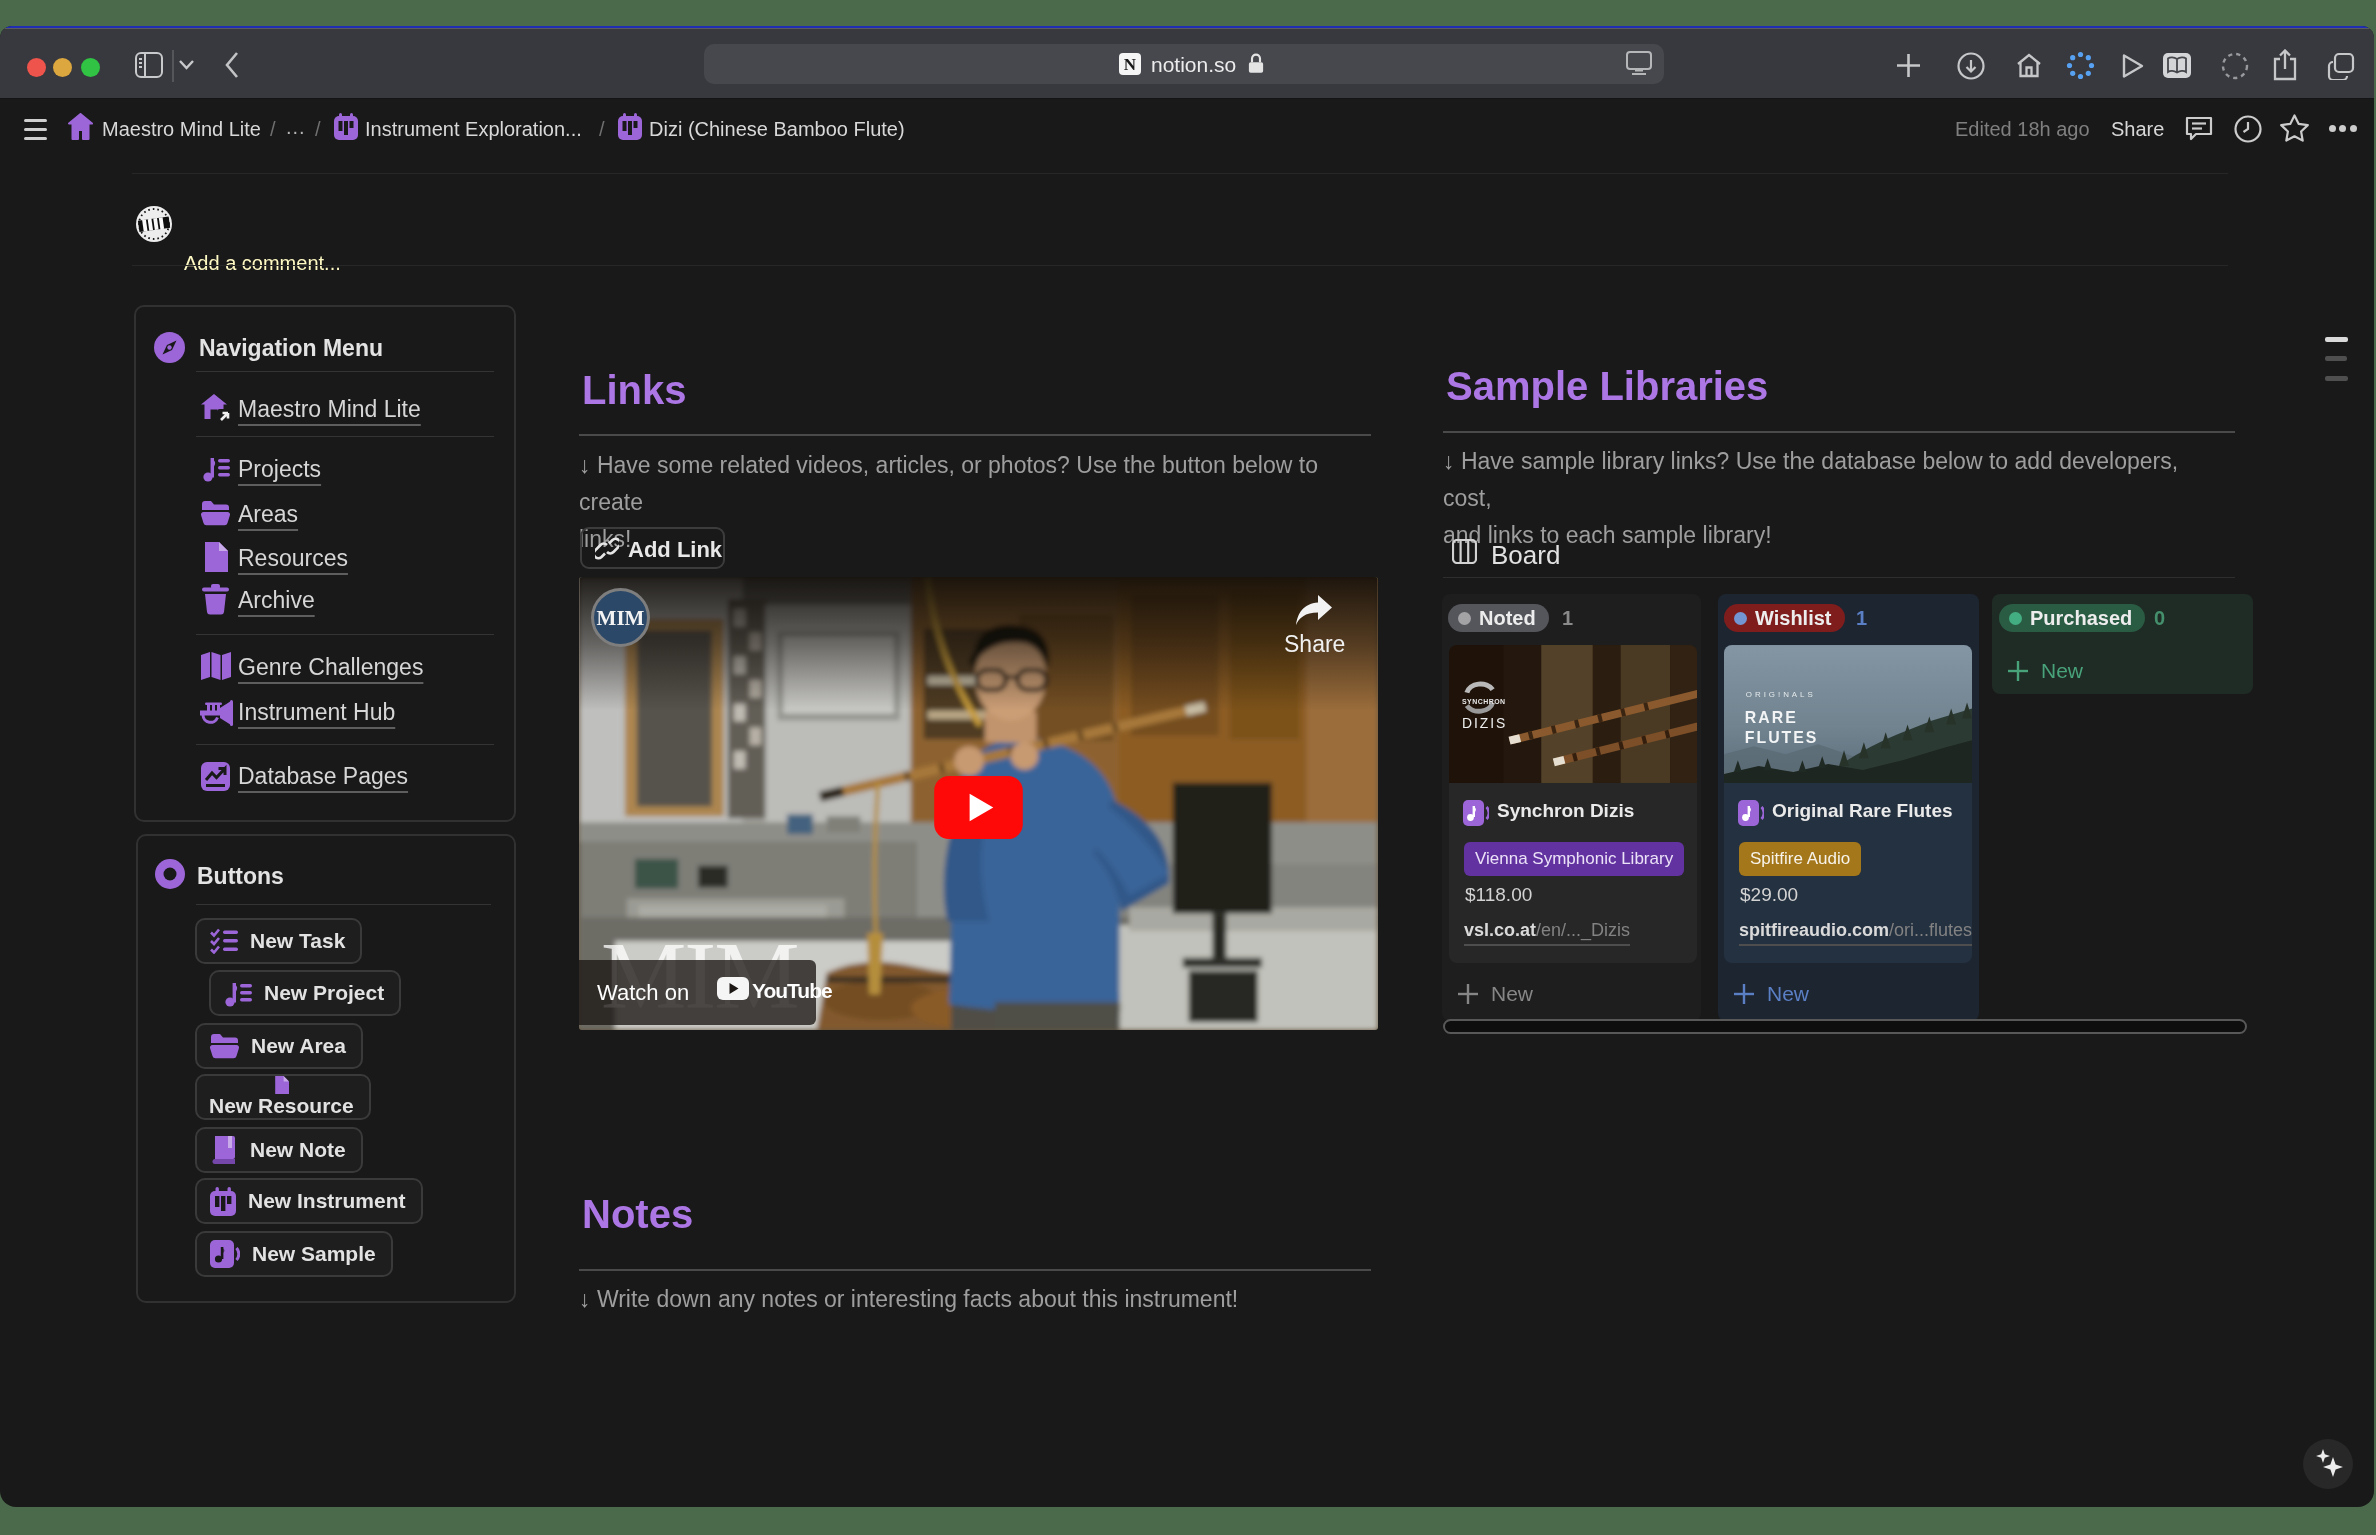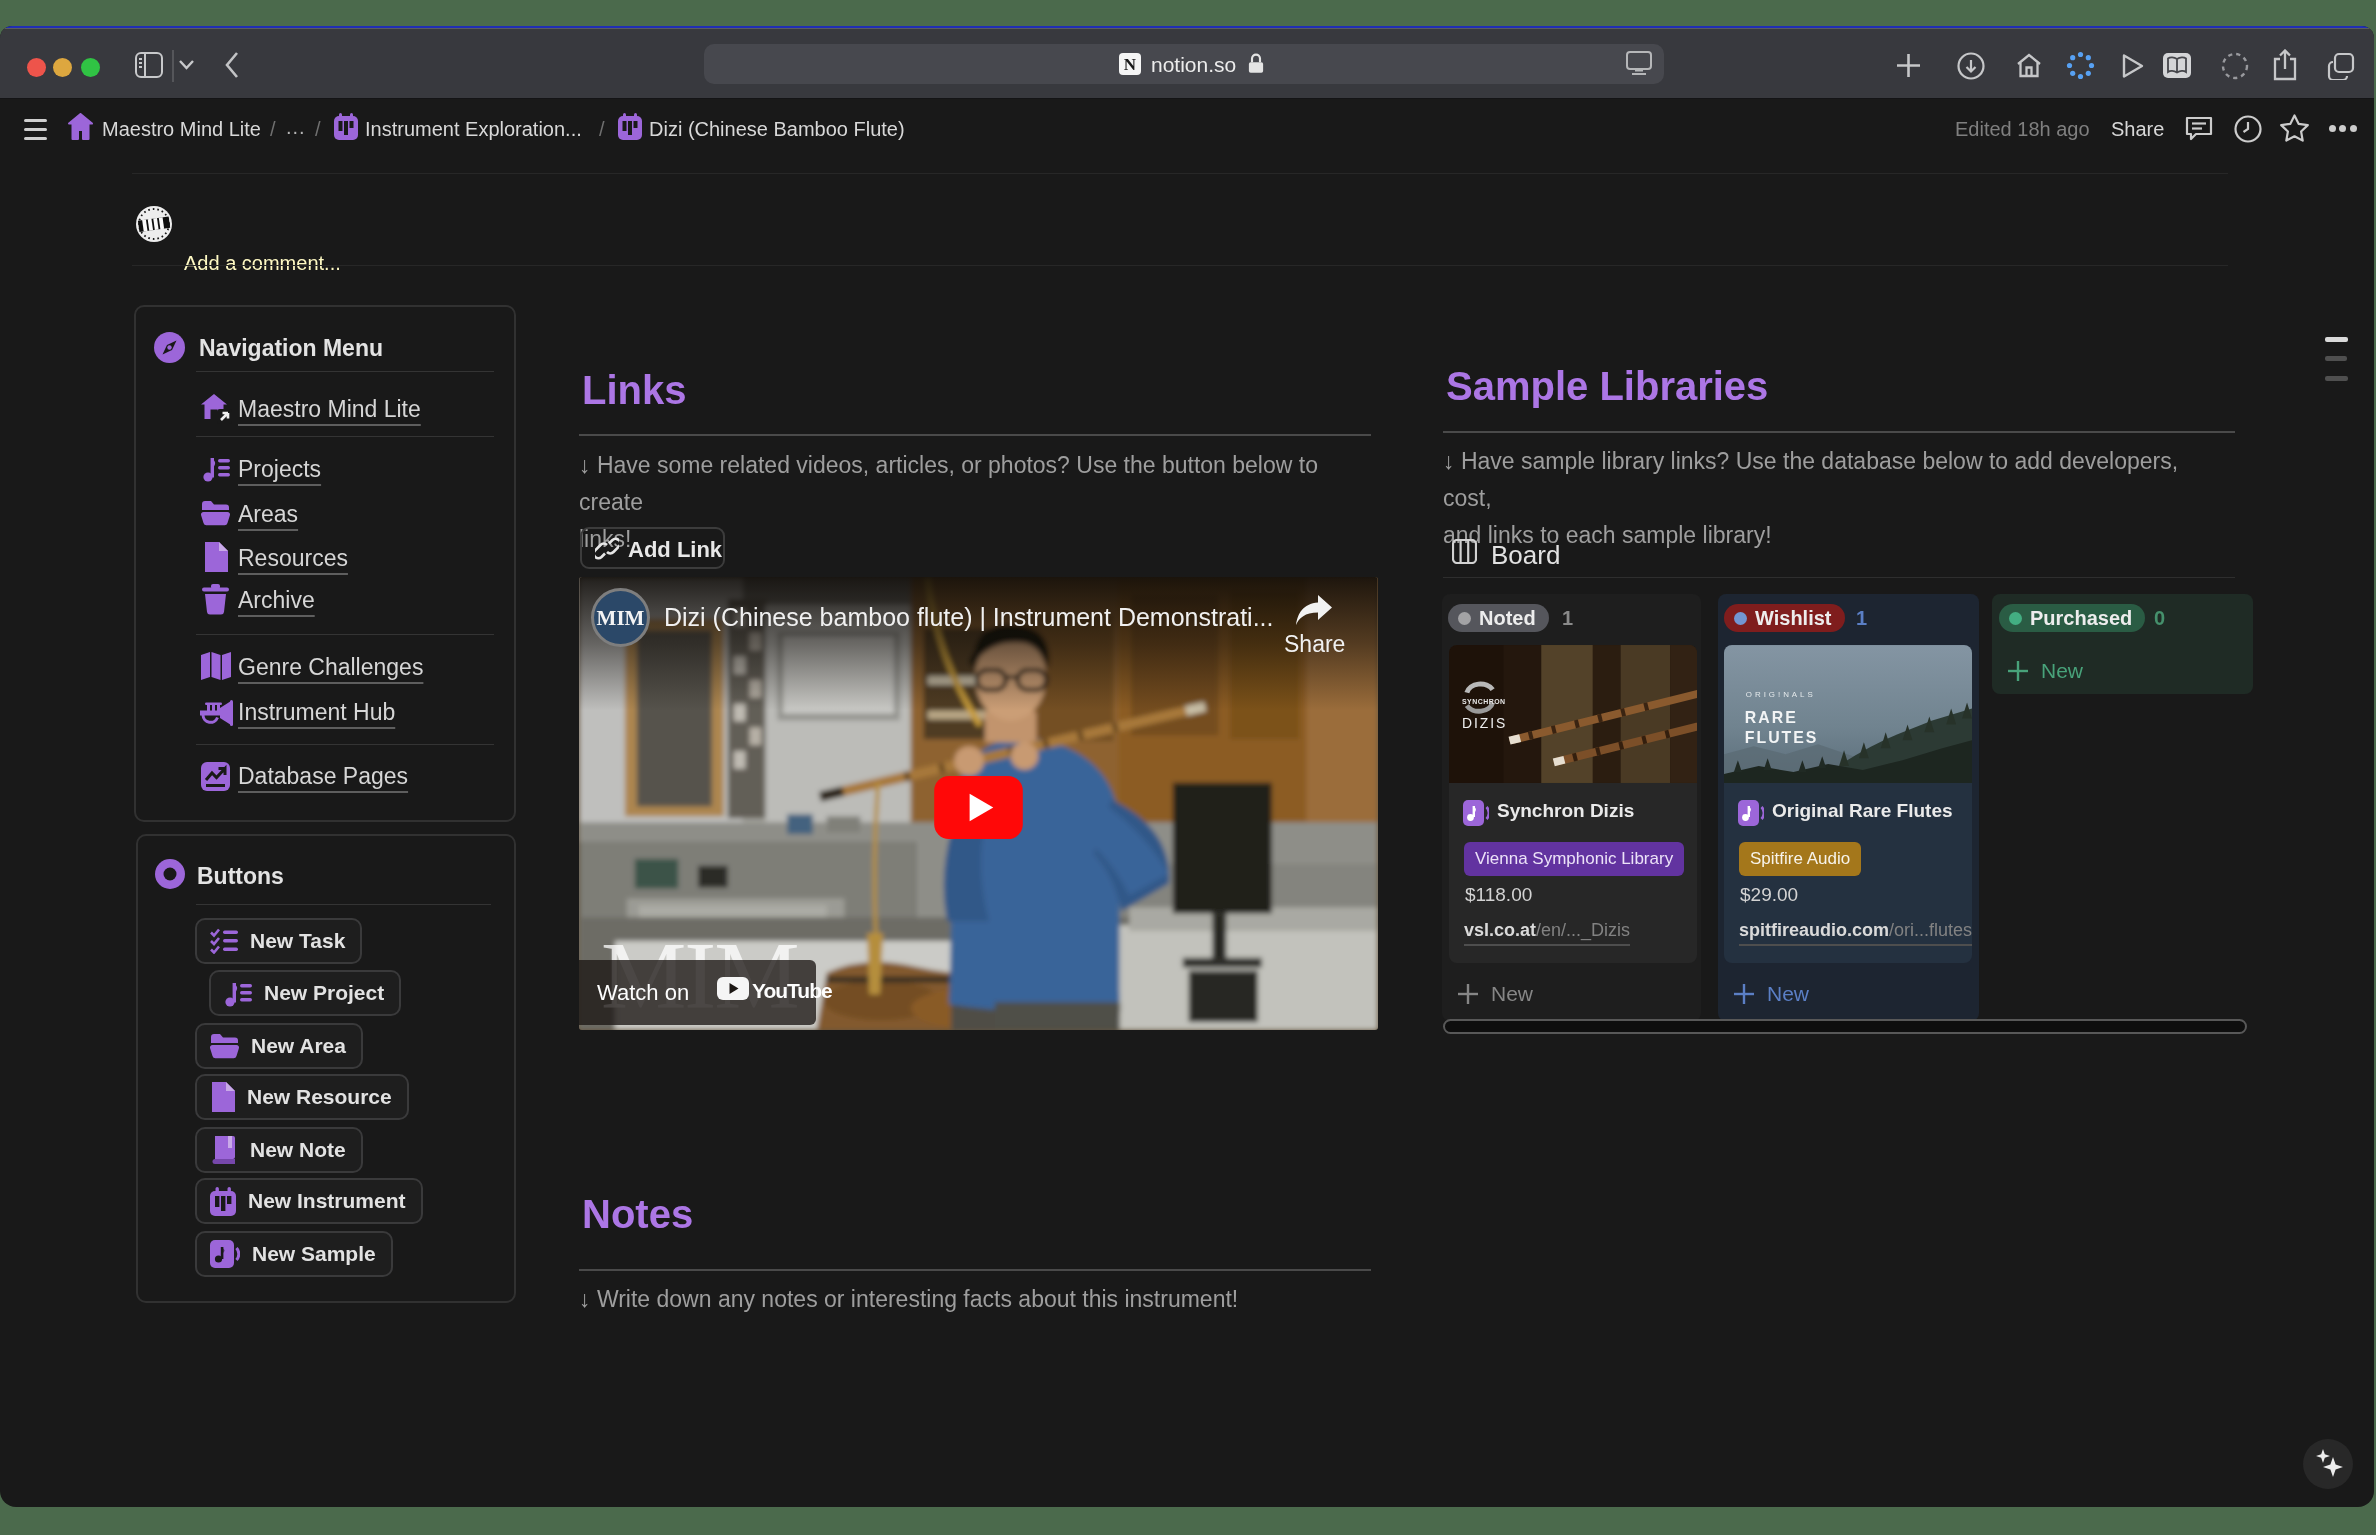--- a/index.html
+++ b/index.html
@@ -277,21 +277,21 @@
     </svg>
     <span>New Project</span>
   </div>
   <div class="btn" style="left:195px;top:1023px;">
     <svg width="29" height="26" viewBox="0 0 29 26">
       <path d="M1 4 a3 3 0 0 1 3 -3 H10 l3 3.5 H25 a3 3 0 0 1 3 3 V10 H1 Z" fill="#9c66d9"></path>
       <path d="M2.5 12 H26.5 a2.5 2.5 0 0 1 2.4 3.2 L26.5 23 a3 3 0 0 1 -2.9 2.2 H5.4 A3 3 0 0 1 2.5 23 L0.1 15.2 A2.5 2.5 0 0 1 2.5 12 Z" fill="#9c66d9"></path>
     </svg>
     <span>New Area</span>
   </div>
-  <div class="btn" style="left:195px;top:1074px;">
+  <div class="btn" style="left:195px;top:1074px;flex-direction:column;">
     <svg width="25" height="30" viewBox="0 0 25 30">
       <path d="M2 0 H16 L25 9 V30 H2 Z" fill="#9c66d9"></path>
       <path d="M16 0 L25 9 H16 Z" fill="#c9aae8"></path>
     </svg>
     <span>New Resource</span>
   </div>
   <div class="btn" style="left:195px;top:1127px;">
     <svg width="28" height="28" viewBox="0 0 28 28">
       <path d="M5 0 H23 a2 2 0 0 1 2 2 V21 a2 2 0 0 1 -2 2 H5 Z" fill="#9c66d9"></path>
       <path d="M5 23 a2.5 2.5 0 0 0 0 5 H25 V23 Z" fill="#7647ab"></path>
@@ -433,21 +433,20 @@
         <path d="M302 208 q-6 80 -2 160" stroke="#c49a42" stroke-width="4" fill="none"></path>
         <path d="M291 360 h16 l-3 62 h-11 Z" fill="#c49a42"></path>
       </g>
       <rect x="0" y="0" width="807" height="458" fill="#0a0705" opacity="0.08"></rect>
 
       <rect x="0" y="0" width="807" height="135" fill="url(#topshade)"></rect>
     </svg>
     
     <div class="abs" style="left:12px;top:11px;width:59px;height:59px;border-radius:50%;background:#2b4868;border:3px solid #7e7e7e;"></div>
     <div class="abs" style="left:12px;top:29px;width:59px;text-align:center;font-family:'Liberation Serif',serif;font-size:21px;font-weight:700;color:#f3f3f3;">MIM</div>
-    <div class="abs" style="left:85px;top:26px;font-size:25px;color:#f0f0f0;white-space:nowrap;">Dizi (Chinese bamboo flute) | Instrument Demonstrati...</div>
     <svg class="abs" style="left:716px;top:17px;" width="38" height="34" viewBox="0 0 38 34">
       <path d="M23 1 L37 13.5 L23 26 V18.5 C10 18.5 4 24 1 31 C2.5 20 8 9.5 23 8.5 Z" fill="#f2f2f2"></path>
     </svg>
     <div class="abs" style="left:705px;top:54px;font-size:23px;color:#f0f0f0;">Share</div>
     
     <div class="abs" style="left:22px;top:343px;font-family:'Liberation Serif',serif;font-size:96px;font-weight:400;color:rgba(255,255,255,0.75);letter-spacing:-2px;">MIM</div>
     
     <svg class="abs" style="left:355px;top:199px;" width="89" height="63" viewBox="0 0 90 64">
       <rect x="0" y="0" width="90" height="64" rx="15" fill="#ff0808"></rect>
       <path d="M36 18 L60 32 L36 46 Z" fill="#ffffff"></path>

